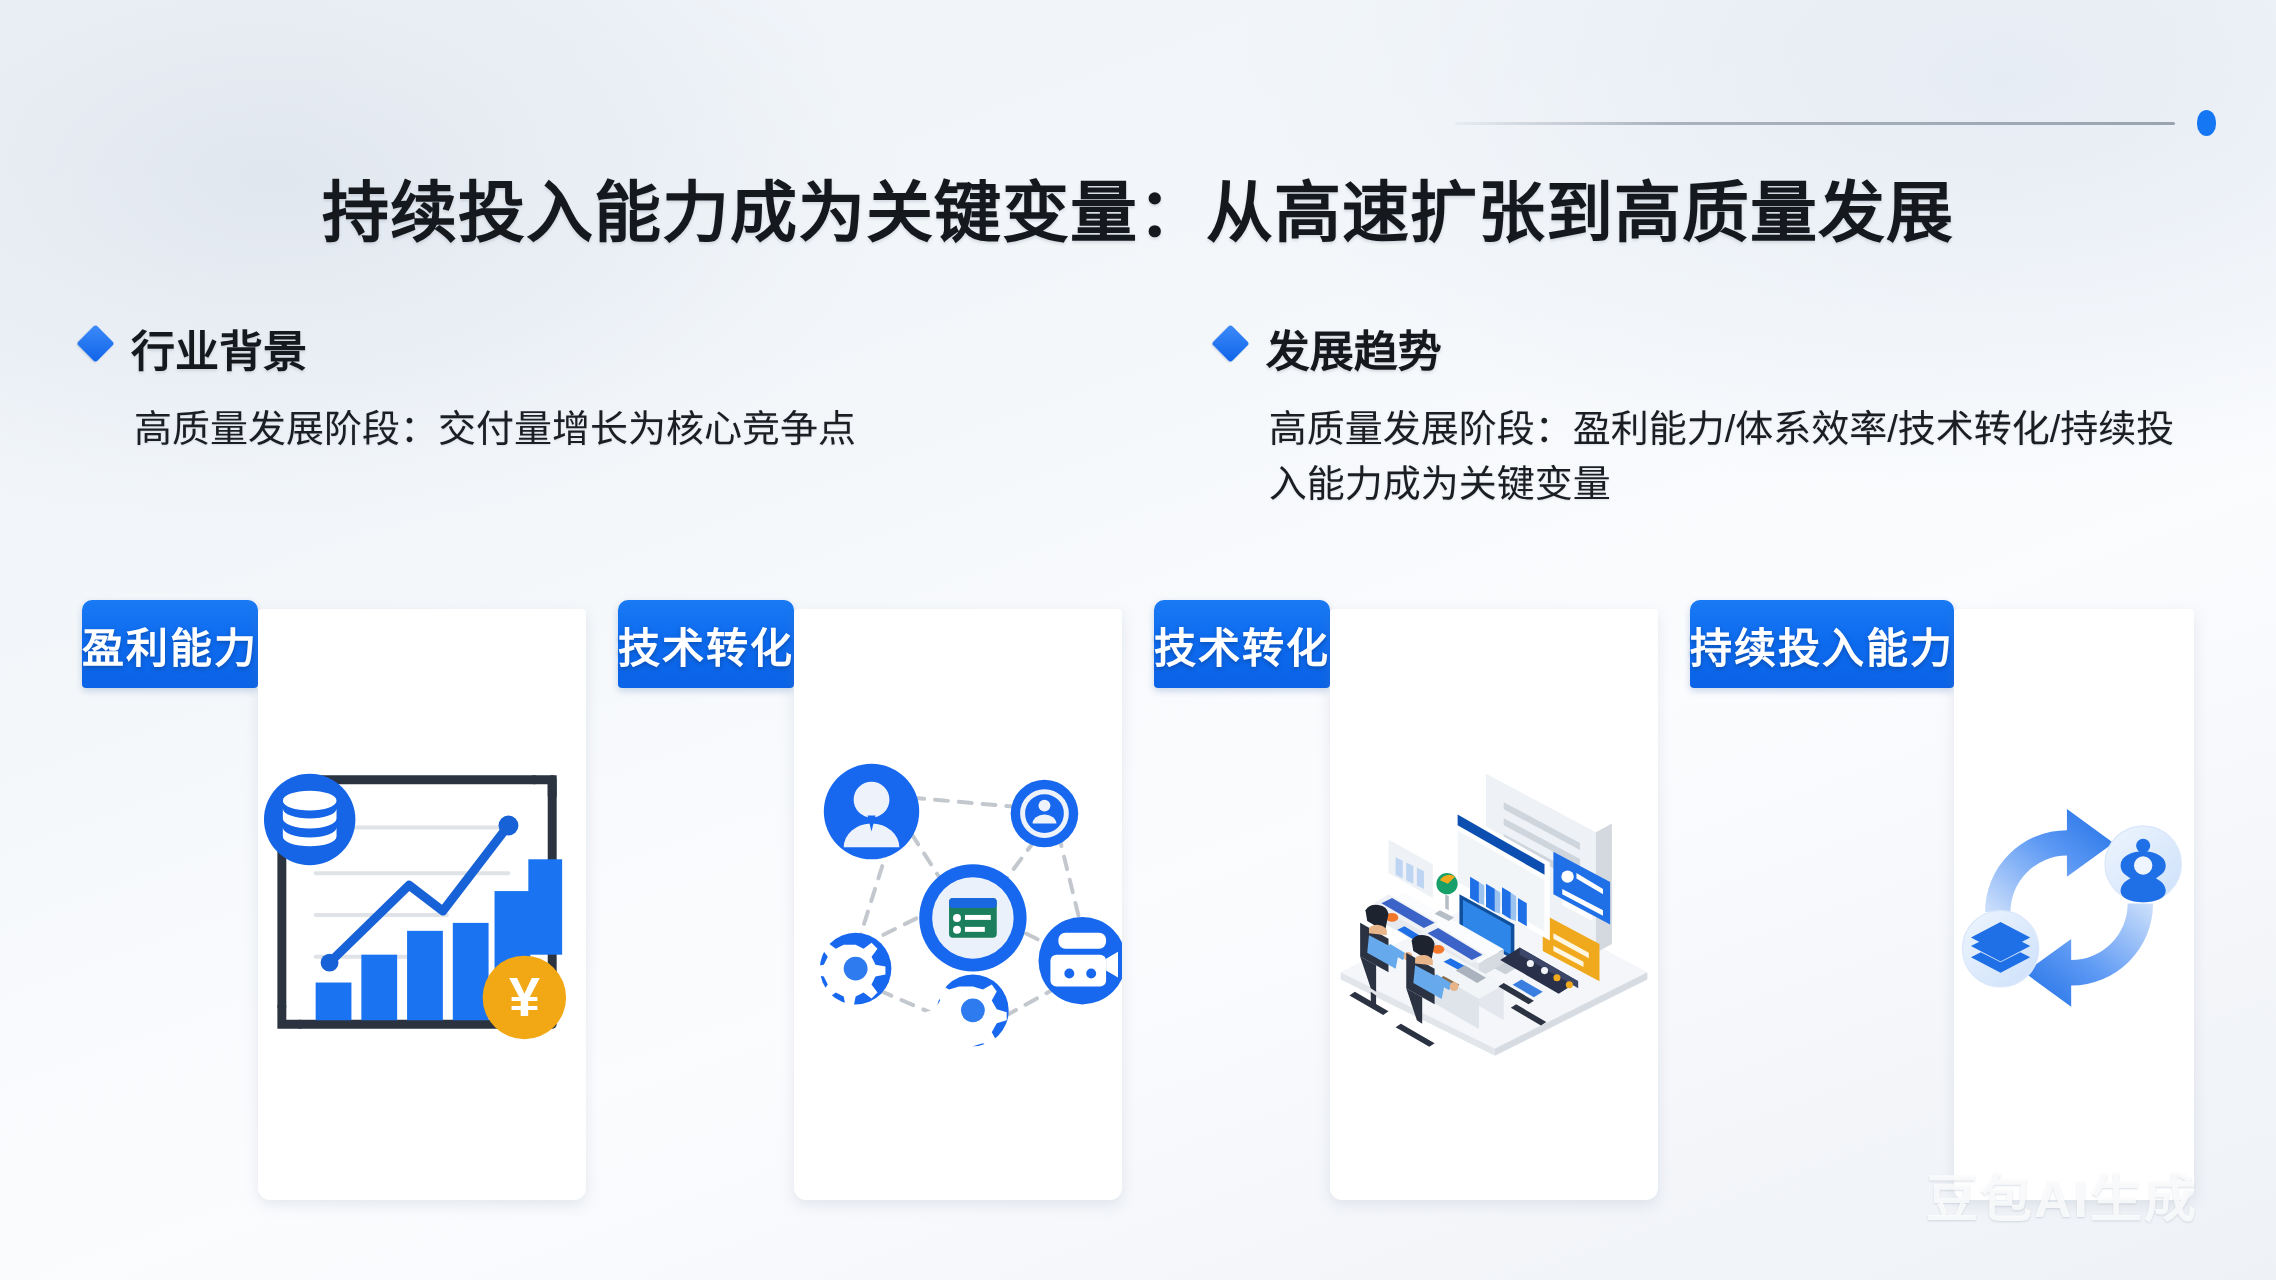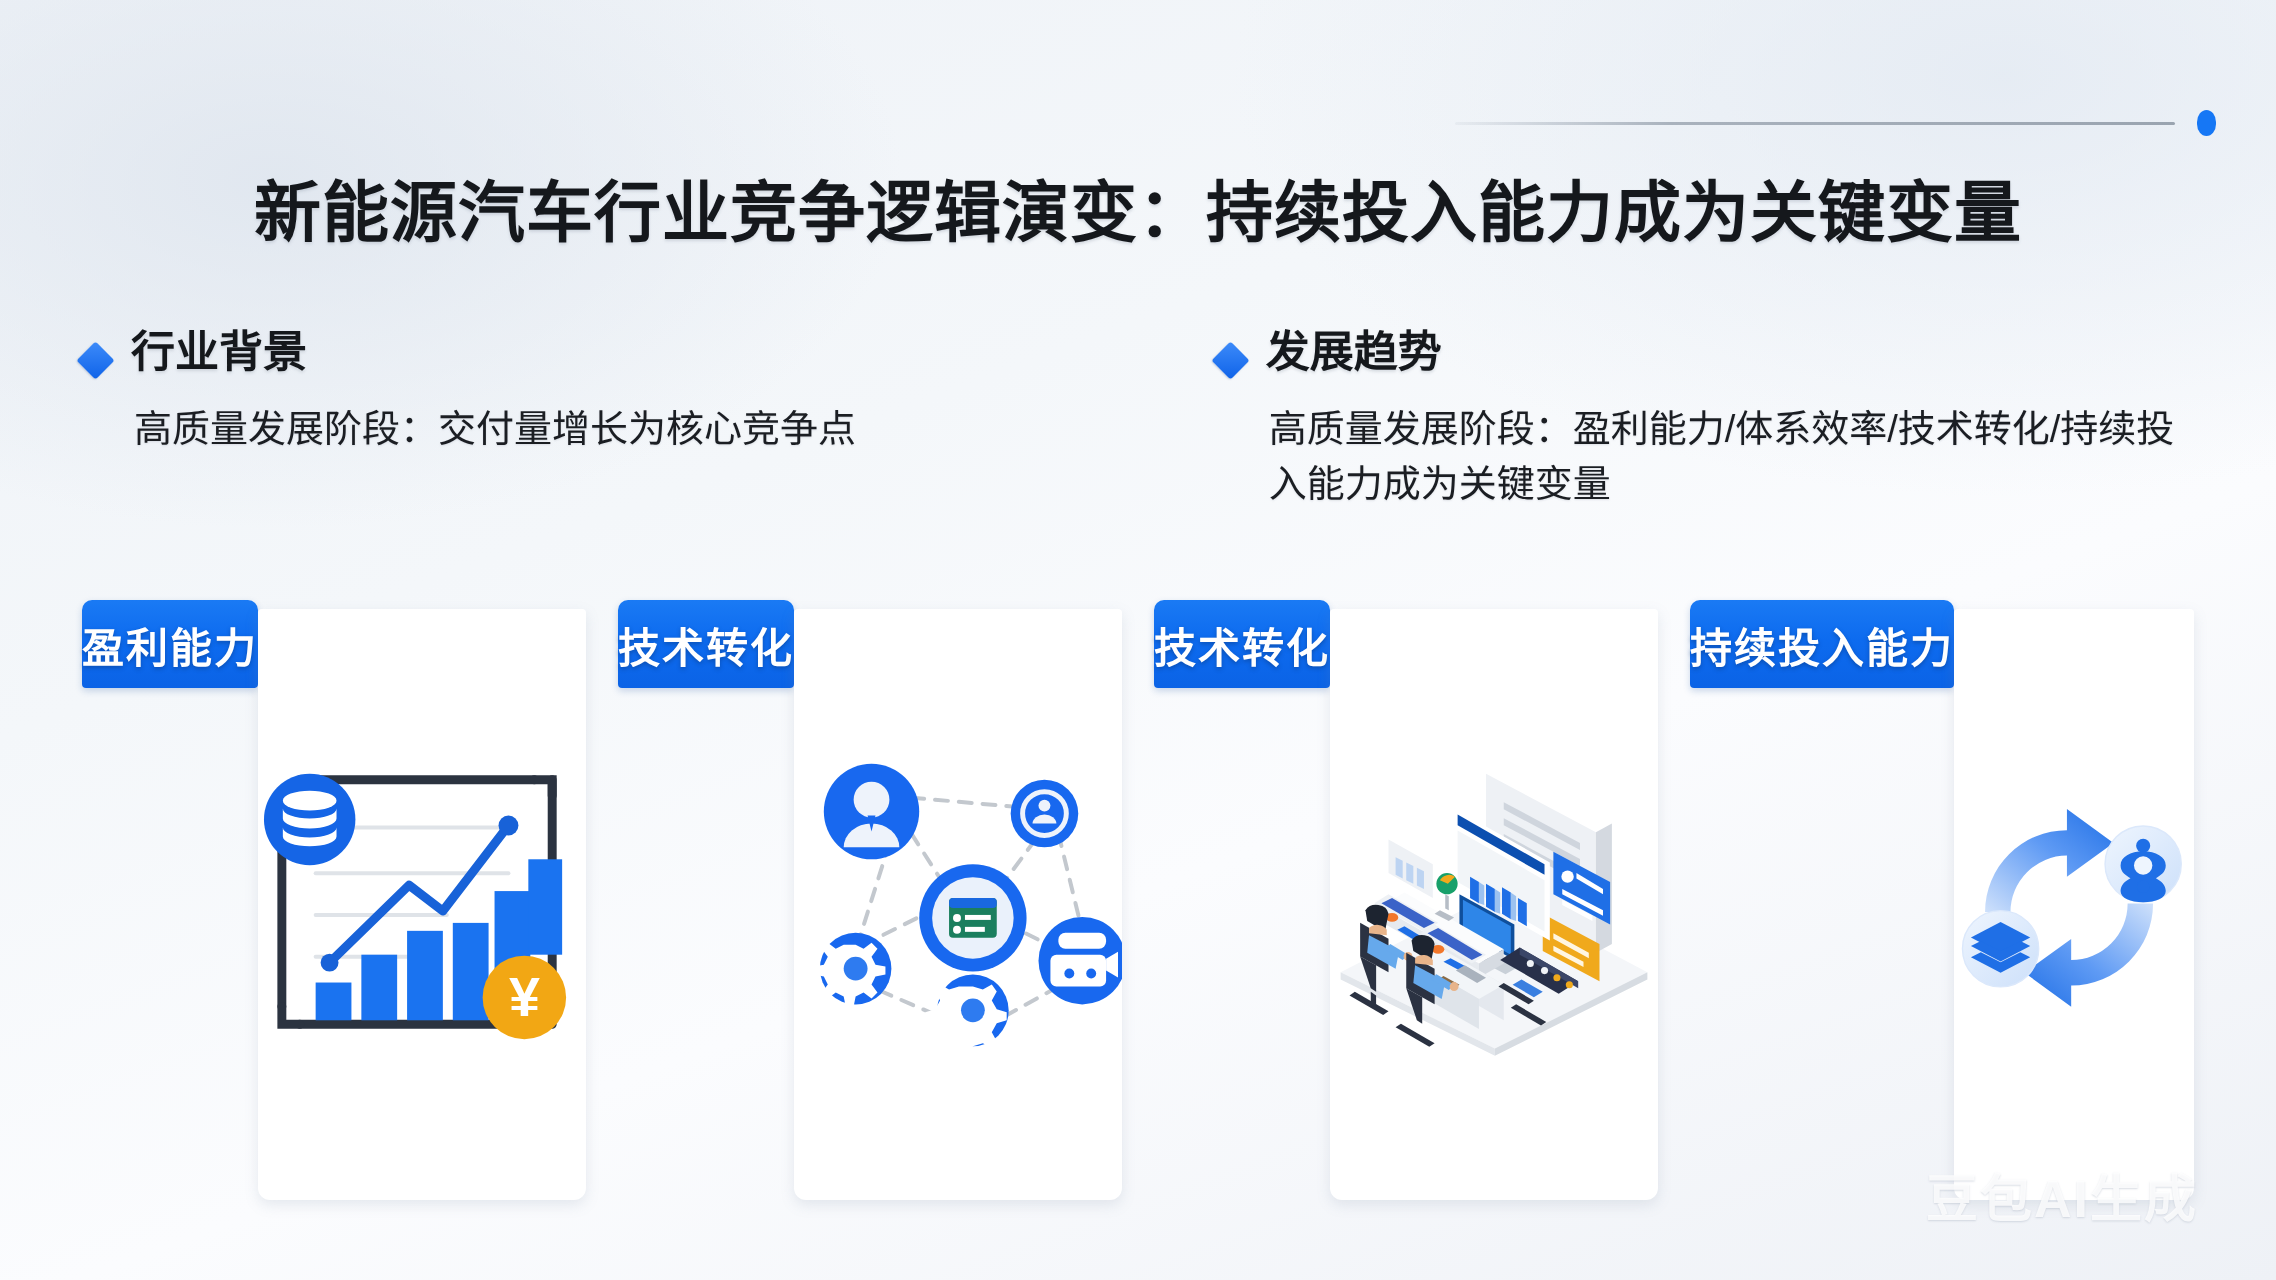--- a/index.html
+++ b/index.html
@@ -49,21 +49,21 @@
   
   .intro {
     position:absolute;
     top:330px; left:82px; right:82px;
     display:flex;
   }
   .intro-col { width:1120px; }
   .intro-col.right { width:1000px; margin-left:40px; }
 
   .intro-head {
-    display:flex; align-items:flex-end; gap:22px;
+    display:flex; align-items:flex-start; gap:22px;
     margin-bottom:28px;
   }
   .diamond {
     width:27px; height:27px;
     background:linear-gradient(135deg,#3d8bfa 0%,#0f63e8 100%);
     transform:rotate(45deg);
     border-radius:3px;
     flex:0 0 auto;
     box-shadow:0 1px 2px rgba(60,90,140,0.28);
   }
@@ -125,21 +125,21 @@
   }
 </style>
 </head>
 <body>
 
 <div class="deco-rule">
   <div class="line"></div>
   <div class="dot"></div>
 </div>
 
-<h1 class="page-title">新能源汽车行业竞争逻辑演变：持续投入能力成为关键变量</h1>
+<h1 class="page-title">持续投入能力成为关键变量：从高速扩张到高质量发展</h1>
 
 <div class="intro">
 
   <div class="intro-col">
     <div class="intro-head">
       <span class="diamond"></span>
       <span class="intro-title">行业背景</span>
     </div>
     <div class="intro-body">高质量发展阶段：交付量增长为核心竞争点</div>
   </div>

